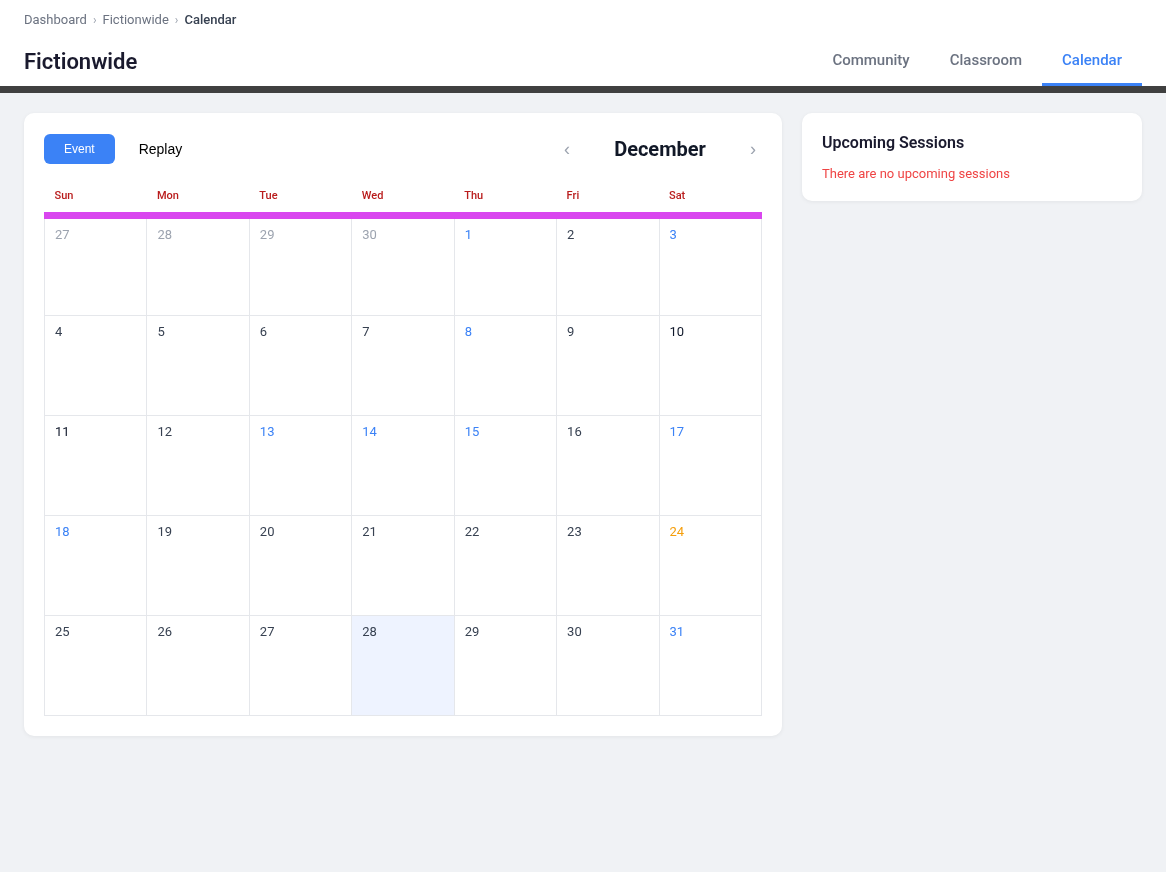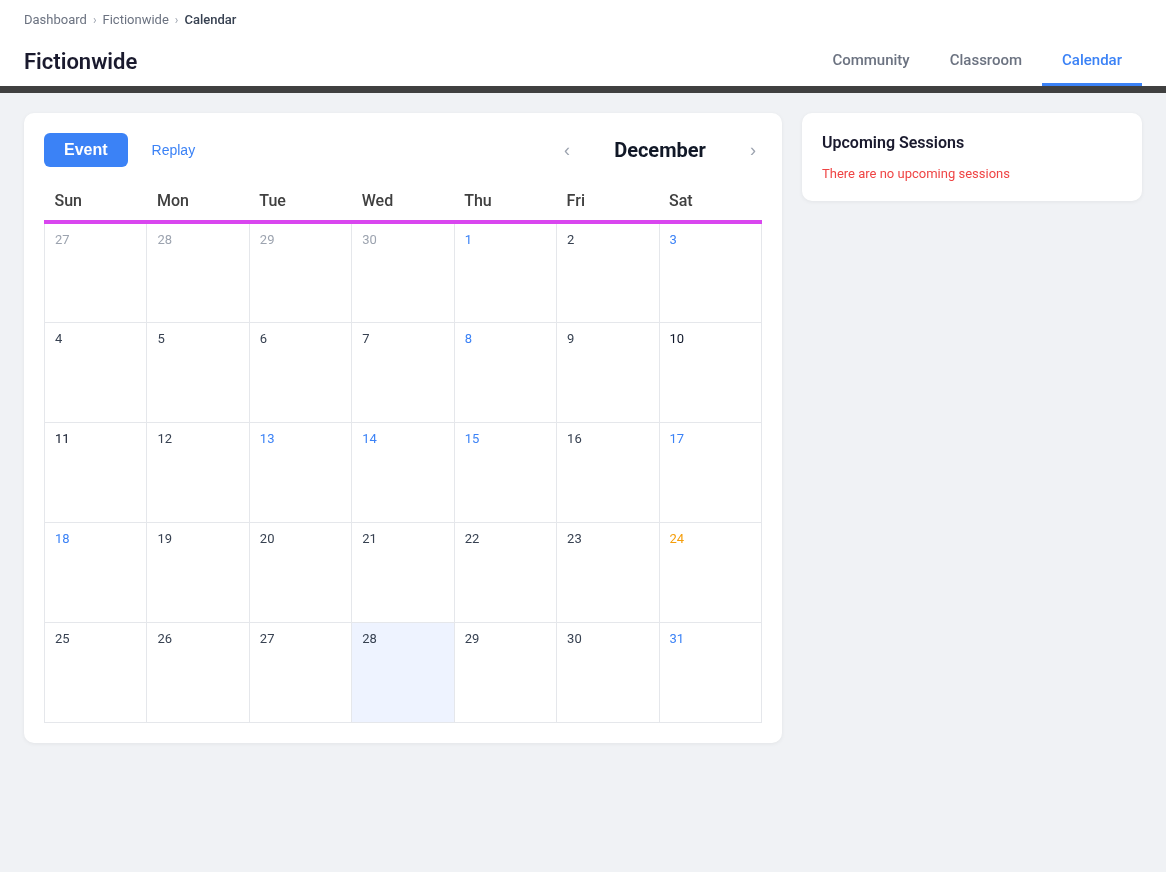--- a/index.html
+++ b/index.html
@@ -81,27 +81,27 @@
       display: flex;
       align-items: center;
       gap: 4px;
     }
     .btn-event {
       background: #3b82f6;
       color: #fff;
       border: none;
       border-radius: 6px;
       padding: 8px 20px;
-      font-size: 16px;
-      font-weight: 700;
+      font-size: 12px;
+      font-weight: 400;
       cursor: pointer;
     }
     .btn-replay {
       background: transparent;
-      color: #3b82f6;
+      color: #000000;
       border: none;
       border-radius: 6px;
       padding: 8px 20px;
       font-size: 14px;
       font-weight: 500;
       cursor: pointer;
     }
     .month-nav {
       display: flex;
       align-items: center;
@@ -121,26 +121,26 @@
       font-weight: 700;
       color: #111827;
       min-width: 140px;
       text-align: center;
     }
     .calendar-grid {
       width: 100%;
       border-collapse: collapse;
     }
     .calendar-grid th {
-      font-size: 16px;
-      font-weight: 500;
-      color: #404040;
+      font-size: 11px;
+      font-weight: 500;
+      color: #b91c1c;
       text-align: left;
       padding: 6px 10px 10px 10px;
-      border-bottom: 4px solid #d946ef;
+      border-bottom: 7px solid #d946ef;
     }
     .calendar-grid td {
       border: 1px solid #e5e7eb;
       vertical-align: top;
       width: 14.28%;
       height: 100px;
       padding: 8px 10px;
       font-size: 13px;
     }
     .day-num {

